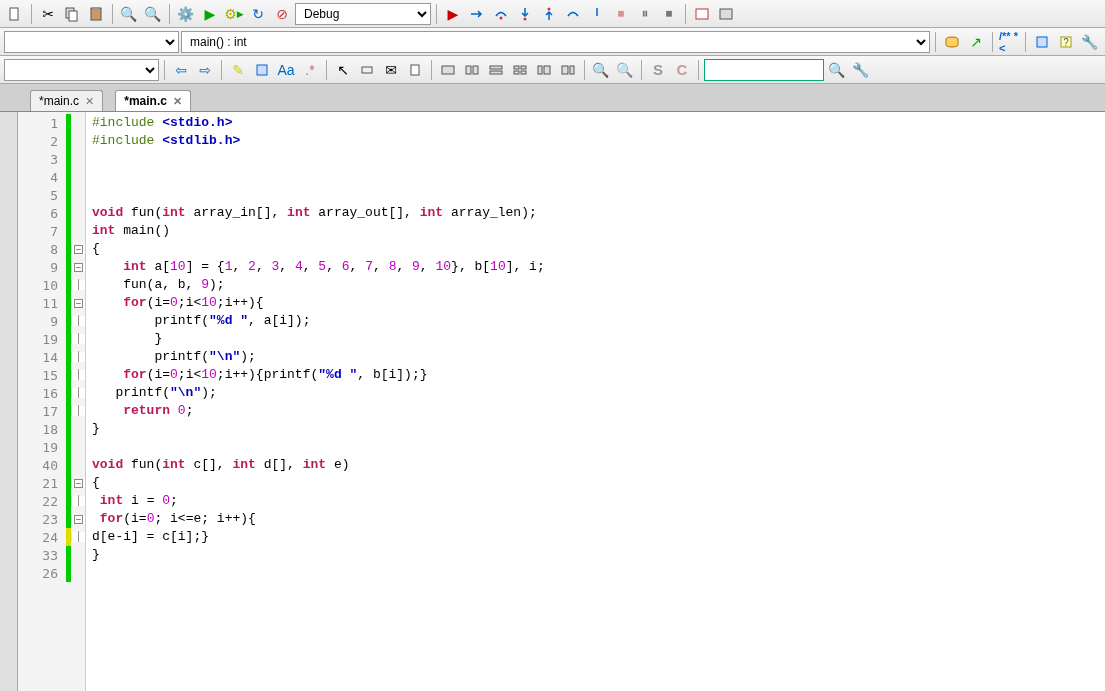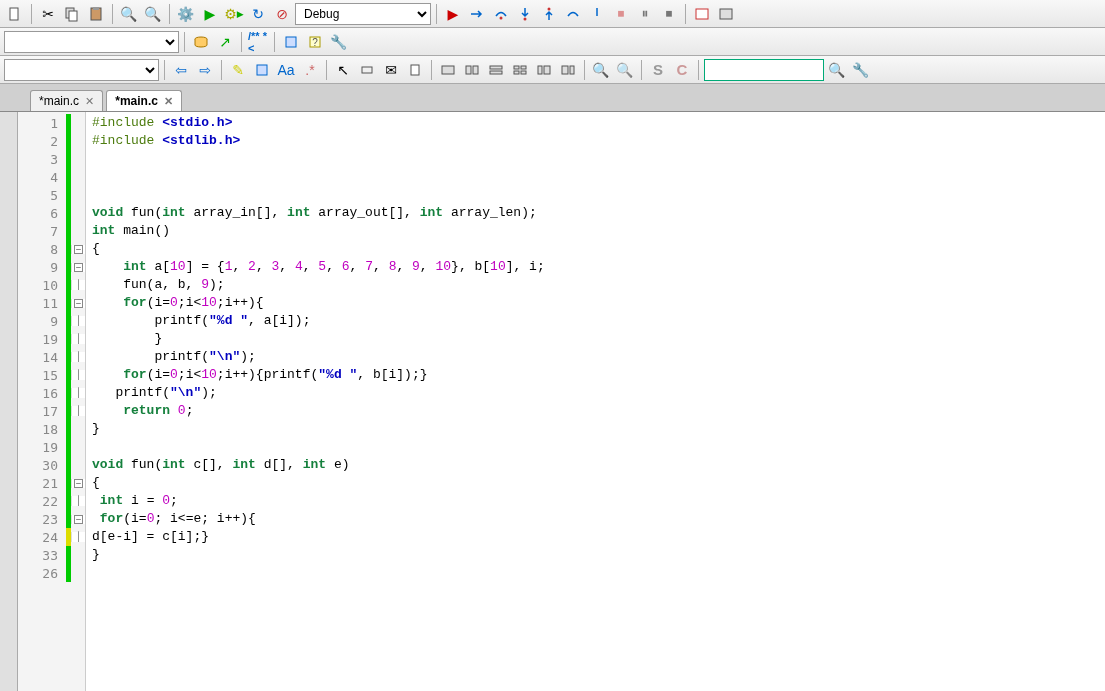--- a/index.html
+++ b/index.html
@@ -4,39 +4,39 @@
 <style>
 * { margin: 0; padding: 0; box-sizing: border-box; }
 body { font-family: sans-serif; font-size: 12px; background: #e8e8e8; width: 1105px; height: 691px; overflow: hidden; }
 
 .toolbar { display: flex; align-items: center; background: linear-gradient(#f8f8f8, #e8e8e8); border-bottom: 1px solid #aaa; padding: 2px 4px; gap: 2px; height: 28px; }
 .toolbar-btn { width: 22px; height: 22px; display: flex; align-items: center; justify-content: center; border: 1px solid transparent; border-radius: 2px; cursor: pointer; font-size: 14px; }
 .toolbar-sep { width: 1px; height: 20px; background: #aaa; margin: 0 3px; }
 .toolbar-combo { height: 22px; border: 1px solid #999; background: #fff; font-size: 12px; padding: 0 4px; }
 .toolbar-combo.wide { flex: 1; }
 
-.tabs { display: flex; align-items: flex-end; background: #d0d0d0; border-bottom: 1px solid #888; padding: 4px 4px 0 30px; gap: 3px; height: 28px; }
+.tabs { display: flex; align-items: flex-end; background: #d0d0d0; border-bottom: 1px solid #888; padding: 4px 4px 0 30px; gap: 12px; height: 28px; }
 .tab { display: flex; align-items: center; gap: 6px; background: #f0f0f0; border: 1px solid #999; border-bottom: none; border-radius: 3px 3px 0 0; padding: 3px 8px; cursor: pointer; }
 .tab.active { background: #fff; font-weight: bold; }
 .tab-close { font-size: 11px; color: #777; }
 .left-stub { position: absolute; left: 0; top: 0; bottom: 0; width: 18px; background: #e0e0e0; border-right: 1px solid #aaa; }
 
 .editor-wrap { position: relative; display: flex; background: #fff; height: calc(100% - 112px); }
 .gutter { display: flex; flex-direction: column; background: #f4f4f4; border-right: 1px solid #ccc; font-family: Consolas, monospace; font-size: 13px; color: #888; text-align: right; user-select: none; padding-top: 2px; }
 .gutter-row { display: flex; align-items: center; height: 18px; }
 .line-num { width: 48px; padding-right: 8px; }
 .change-bar { width: 5px; height: 18px; }
 .change-green { background: #0c0; }
 .change-yellow { background: #dd0; }
 .fold-col { width: 14px; text-align: center; font-size: 9px; color: #666; background: #fff; border-left: 1px solid #ddd; }
 .fold-box { border: 1px solid #888; width: 9px; height: 9px; margin: 0 auto; display: flex; align-items: center; justify-content: center; line-height: 7px; background: #fff; }
 
 .code { font-family: Consolas, "Courier New", monospace; font-size: 13px; padding: 2px 0 0 6px; white-space: pre; line-height: 18px; }
 .code-line { height: 18px; }
-.kw { color: #15803d; font-weight: bold; }
+.kw { color: #be185d; font-weight: bold; }
 .pp { color: #4d7c0f; }
 .str { color: #0000c0; font-weight: bold; }
 .num { color: #c000c0; }
 .plain { color: #000; }
 
 .search-box { width: 120px; height: 22px; border: 1px solid #0a7; background: #fff; }
 
 svg { width: 16px; height: 16px; }
 </style>
 </head>
@@ -135,20 +135,23 @@
     </div>
   <div class="toolbar-btn">
       <svg viewBox="0 0 16 16">
         <rect x="2" y="3" width="12" height="10" fill="#ddd" stroke="#555"></rect>
       </svg>
     </div>
 </div>
 
 <div class="toolbar">
   <select class="toolbar-combo" style="width:175px"><option></option></select>
+  <select class="toolbar-combo wide">
+    <option>main() : int</option>
+  </select>
   <div class="toolbar-sep"></div>
   <div class="toolbar-btn">
       <svg viewBox="0 0 16 16">
         <ellipse cx="8" cy="5" rx="6" ry="2" fill="#fc6" stroke="#a70"></ellipse>
         <path d="M2 5 L2 11 A6 2 0 0 0 14 11 L14 5" fill="#fc6" stroke="#a70"></path>
       </svg>
     </div>
   <div class="toolbar-btn">
       <span style="color:#0a0">↗</span>
     </div>
@@ -373,21 +376,21 @@
         <div class="line-num">18</div>
         <div class="change-bar change-green"></div>
         <div class="fold-col"></div>
       </div>
       <div class="gutter-row">
         <div class="line-num">19</div>
         <div class="change-bar change-green"></div>
         <div class="fold-col"></div>
       </div>
       <div class="gutter-row">
-        <div class="line-num">30</div>
+        <div class="line-num">40</div>
         <div class="change-bar change-green"></div>
         <div class="fold-col"></div>
       </div>
       <div class="gutter-row">
         <div class="line-num">21</div>
         <div class="change-bar change-green"></div>
         <div class="fold-col">
           <div class="fold-box">−</div>
         </div>
       </div>

